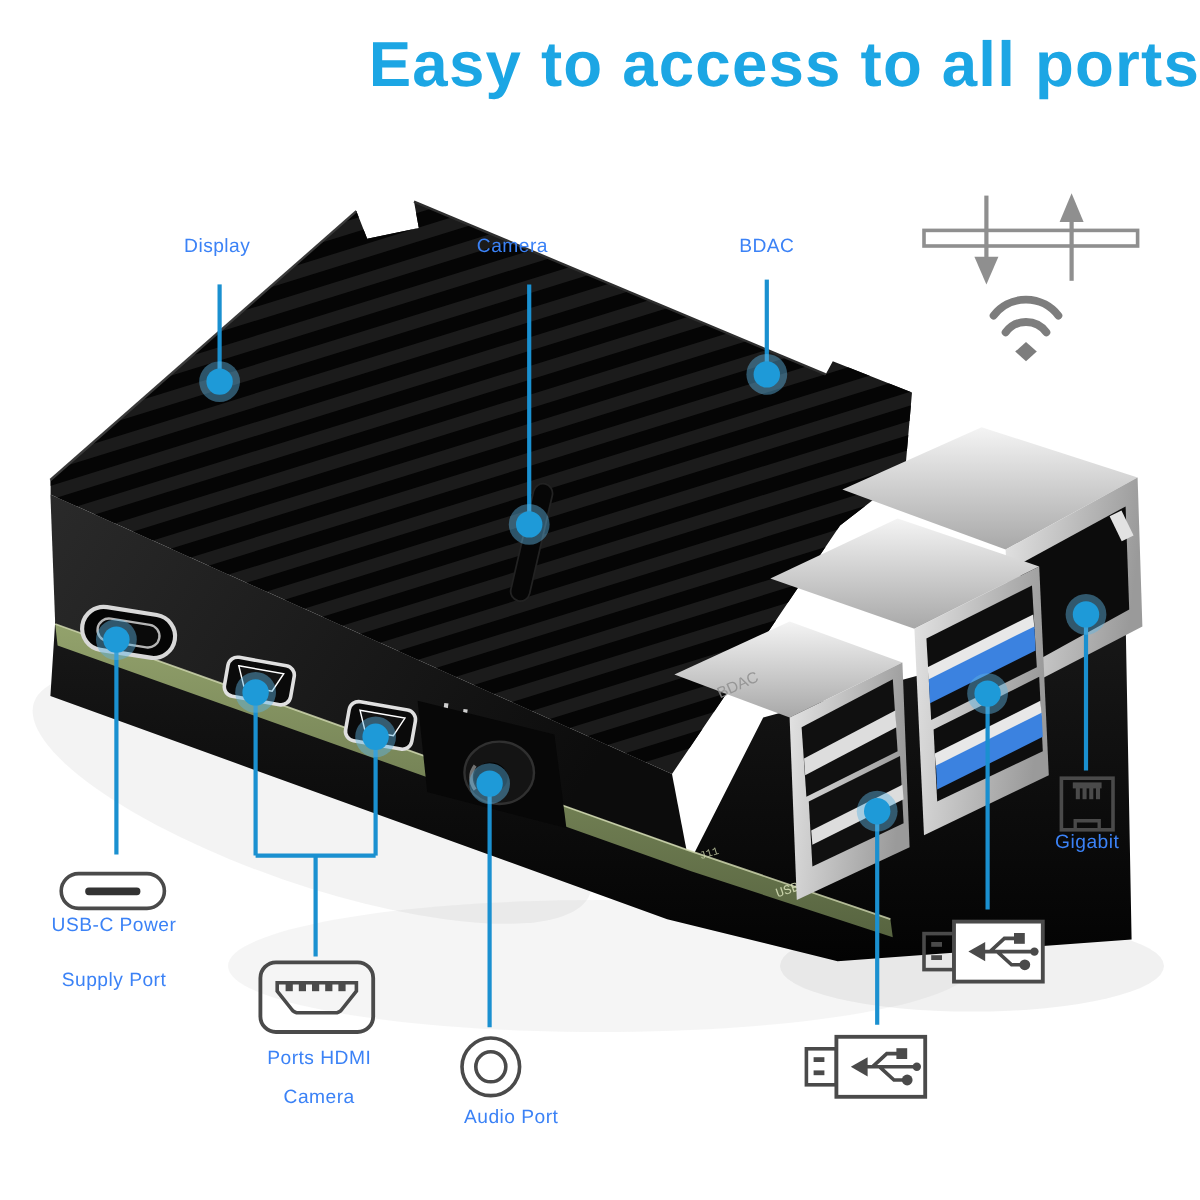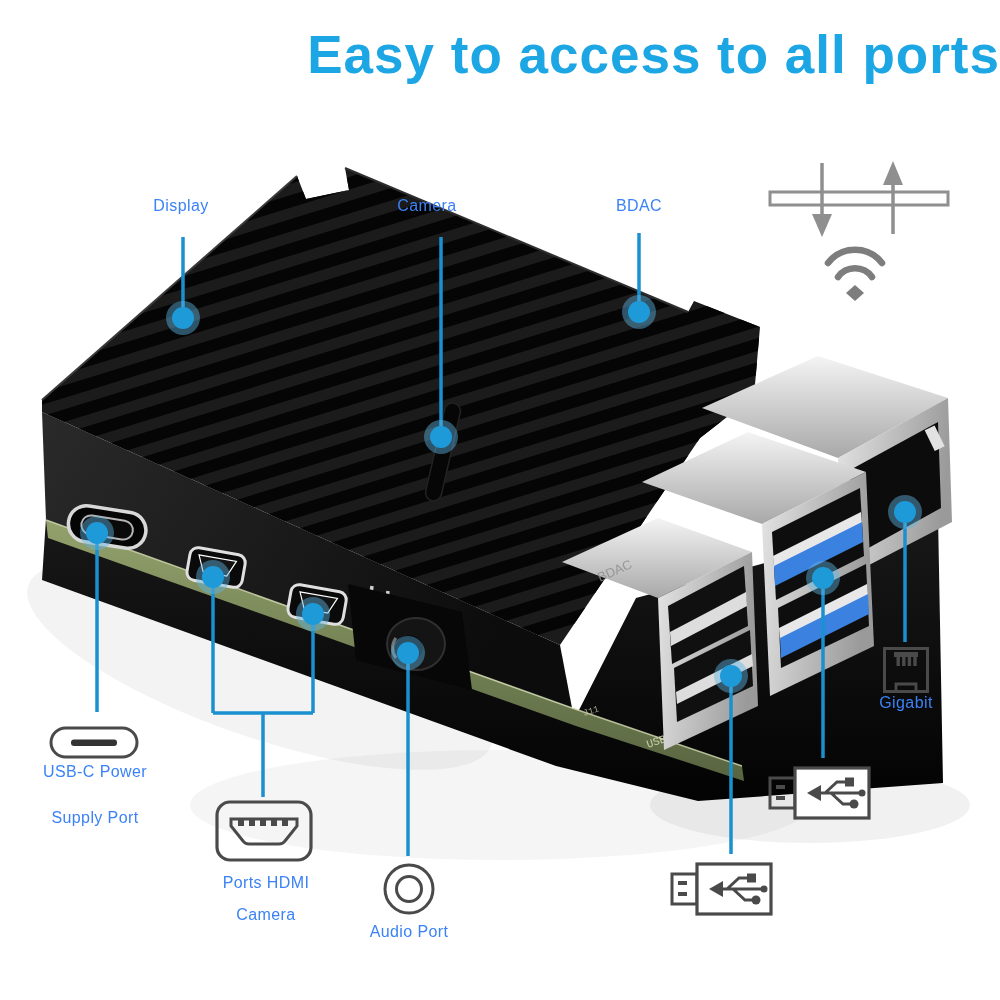--- a/index.html
+++ b/index.html
@@ -229,21 +229,21 @@
     </g>
   </svg>
 
   <div class="lbl" style="left:181px;top:197px">Display</div>
   <div class="lbl" style="left:427px;top:197px">Camera</div>
   <div class="lbl" style="left:639px;top:197px">BDAC</div>
   <div class="lbl" style="left:95px;top:763px">USB-C Power</div>
   <div class="lbl" style="left:95px;top:809px">Supply Port</div>
   <div class="lbl" style="left:266px;top:874px">Ports HDMI</div>
   <div class="lbl" style="left:266px;top:906px">Camera</div>
-  <div class="lbl" style="left:409px;top:923px">Audio Port</div>
+  <div class="lbl" style="left:426px;top:923px">Audio Port</div>
   <div class="lbl" style="left:906px;top:694px">Gigabit</div>
 
   <div class="icon" style="left:94px;top:721px">
     <svg width="92" height="42" viewBox="0 0 92 42" fill="none" stroke="#4a4a4a">
       <rect x="3" y="7" width="86" height="29" rx="14.5" stroke-width="3"></rect>
       <rect x="23" y="18.5" width="46" height="6.5" rx="3" fill="#333333" stroke="none"></rect>
     </svg>
   </div>
 
   <div class="icon" style="left:264px;top:799px">

